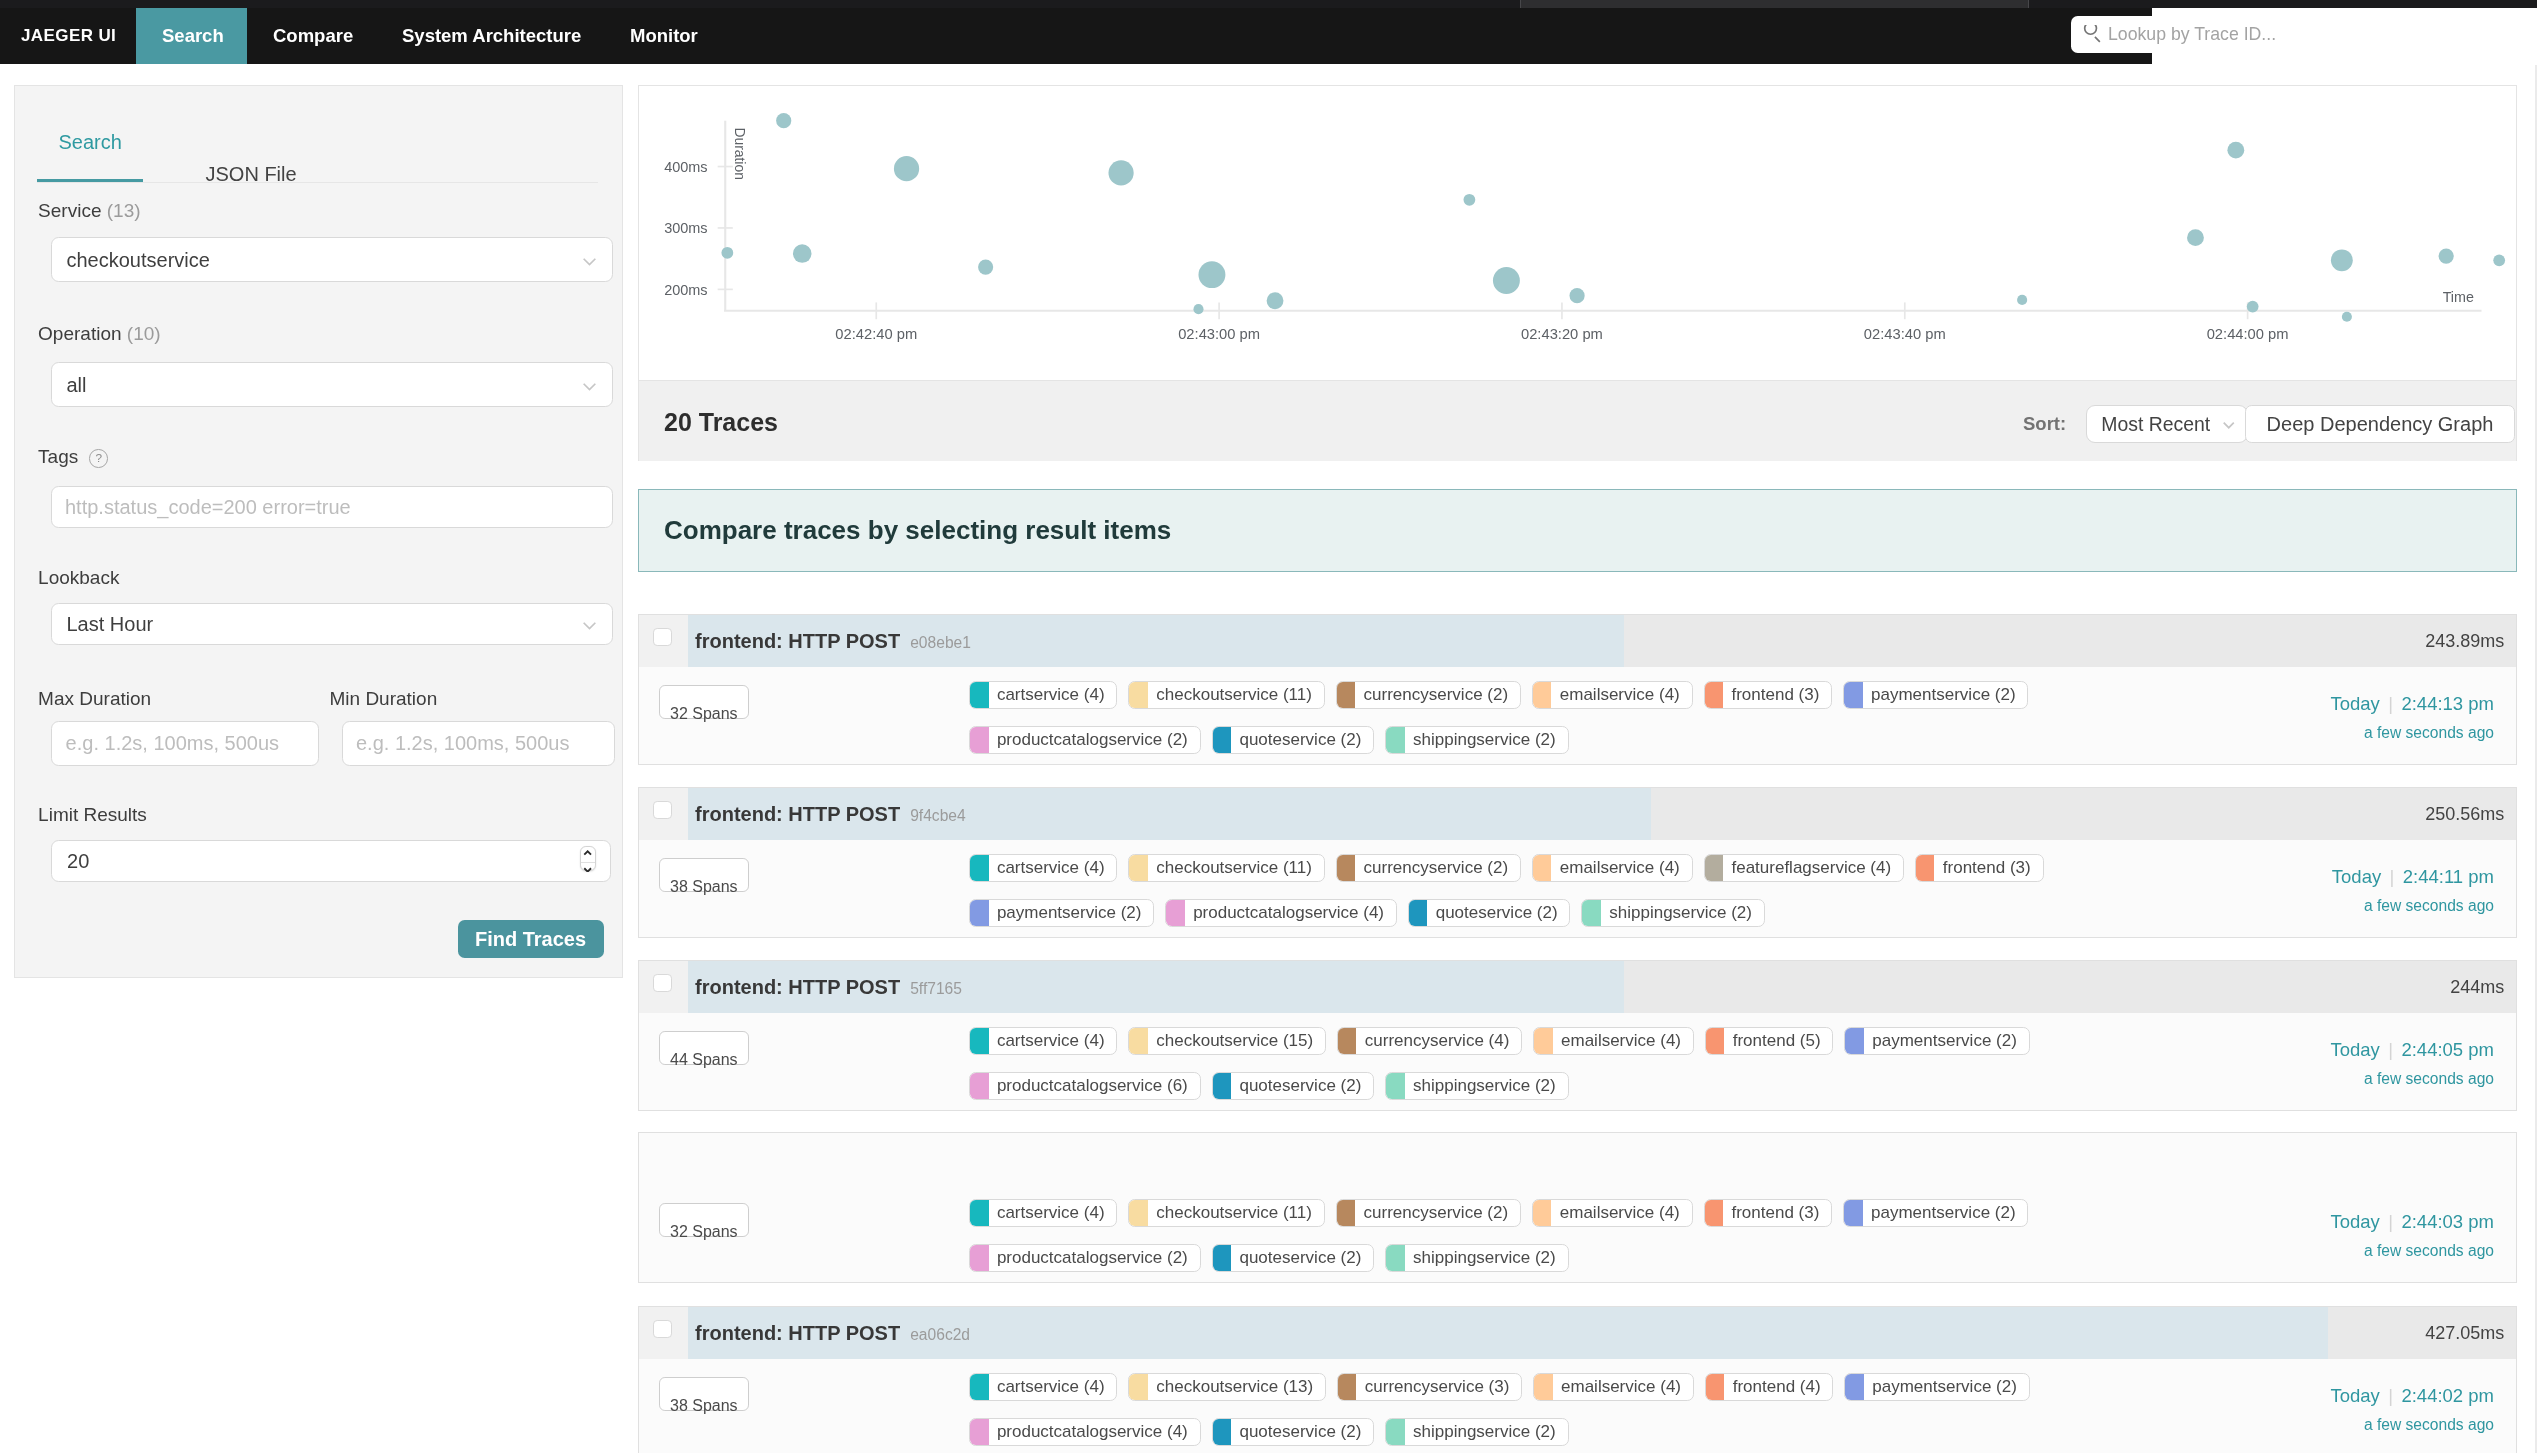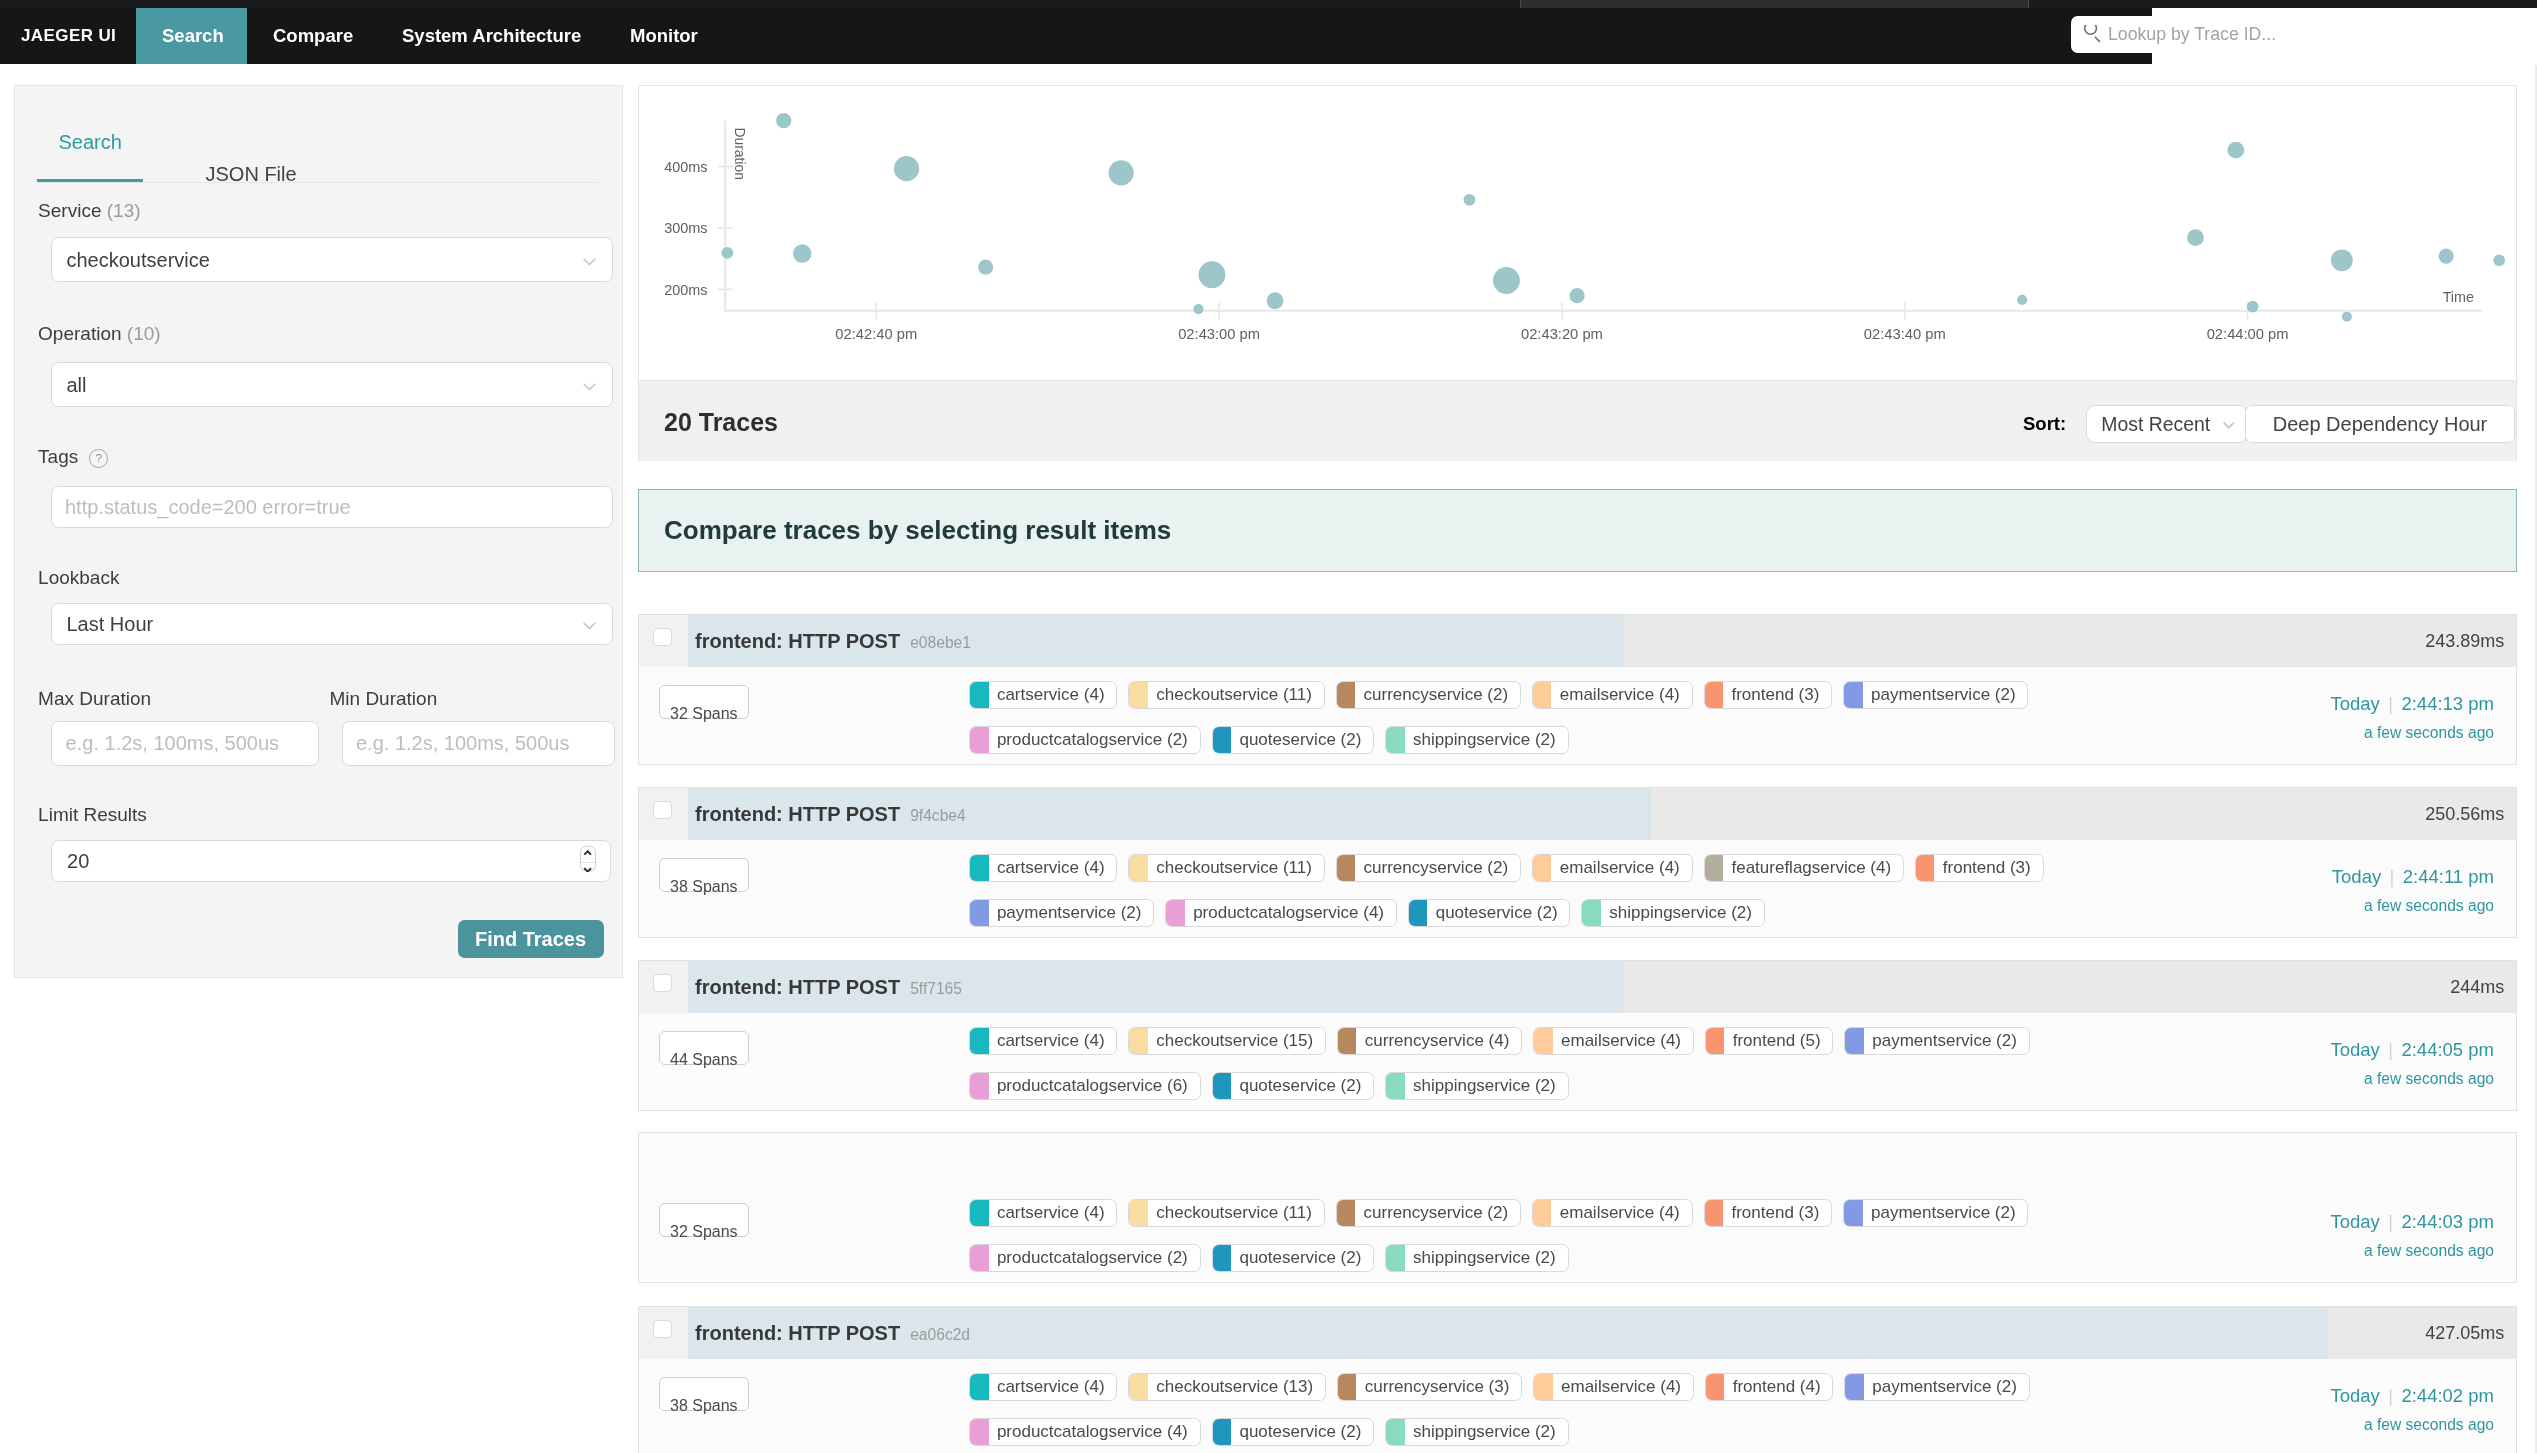--- a/index.html
+++ b/index.html
@@ -35,21 +35,21 @@
 .findbtn { left:443px; top:834px; width:146px; height:38px; background:#4b949e; border-radius:6.7px; color:#fff; font-size:20px; font-weight:600; text-align:center; line-height:38px; }
 .spinner { position:absolute; right:14.3px; top:5px; width:16px; height:25px; border:0.8px solid #d4d4d4; border-radius:5.9px; background:#fff; box-shadow:0 0.8px 1.7px rgba(0,0,0,.12); }
 .spinner div { height:11.8px; text-align:center; }
 .spinner div + div { border-top:0.8px solid #e0e0e0; }
 .spinner svg { display:block; margin:3.4px auto 0; }
 
 main { position:absolute; left:638px; top:0; width:1879px; }
 .chartcard { position:absolute; left:0; top:85px; width:1879px; height:376px; background:#fff; border:0.8px solid #e4e4e4; }
 .tracesbar { position:absolute; left:0; top:294px; width:1877px; height:81px; background:#f0f0f0; border-top:0.8px solid #e4e4e4; }
 .tb-title { position:absolute; left:25px; top:27px; font-size:25px; font-weight:600; color:#2e2e2e; }
-.sortlbl { position:absolute; left:1384px; top:32px; font-size:18.5px; font-weight:600; color:#000000; }
+.sortlbl { position:absolute; left:1384px; top:32px; font-size:18.5px; font-weight:600; color:#737373; }
 .sortsel { position:absolute; left:1430px; top:23.6px; width:162px; height:38px; background:#fff; border:0.8px solid #d9d9d9; border-radius:9px;margin-left:17px; }
 .sortsel span { position:absolute; left:14.3px; line-height:36px; font-size:19.4px; color:#434343; }
 .ddg { position:absolute; left:1606px; top:23.6px; width:270px; height:38px; background:#fff; border:0.8px solid #d9d9d9; border-radius:6.7px; text-align:center; line-height:36px; font-size:20px; color:#434343; }
 .comparebox { position:absolute; left:0; top:489px; width:1879px; height:83px; background:#e8f2f1; border:1.3px solid #8ab8ba; }
 .comparebox span { position:absolute; left:25px; top:25px; font-size:26px; font-weight:600; color:#203b3b; }
 
 .card { position:absolute; left:0; width:1879px; height:151px; border:0.8px solid #e0e0e0; background:#fbfbfb; }
 .chead { position:absolute; left:0; top:0; width:1877px; height:52px; background:#e9e9e9; }
 .ckcell { position:absolute; left:0; top:0; width:49px; height:52px; background:#f1f1f1; }
 .ckbox { position:absolute; left:14.3px; top:12.6px; width:18.5px; height:18.5px; background:#fff; border:0.8px solid #d9d9d9; border-radius:4.2px; }
@@ -210,21 +210,21 @@
     </svg>
     <div class="tracesbar">
       <span class="tb-title">20 Traces</span>
       <span class="sortlbl">Sort:</span>
       <div class="sortsel">
           <span>Most Recent</span>
         <svg class="chev" style="top:15px; right:11.8px; position:absolute;" width="13.5" height="8.4" viewBox="0 0 16 10">
             <polyline points="2,2 8,8 14,2" fill="none" stroke="#c6c6c6" stroke-width="2"></polyline>
           </svg>
       </div>
-      <div class="ddg">Deep Dependency Hour</div>
+      <div class="ddg">Deep Dependency Graph</div>
     </div>
   </section>
 
   <div class="comparebox">
       <span>Compare traces by selecting result items</span>
     </div>
 
   <div class="card" style="top:614px">
     <div class="chead">
       <div class="cbar" style="width:936px"></div>

